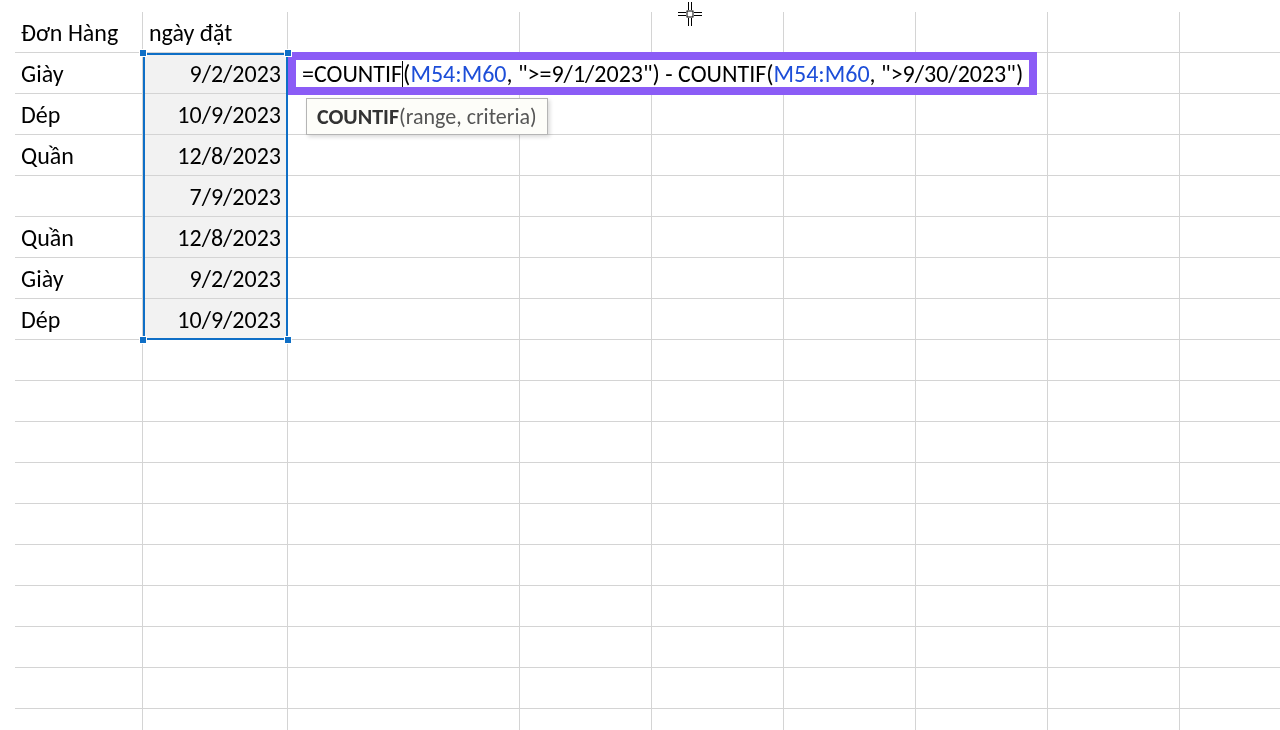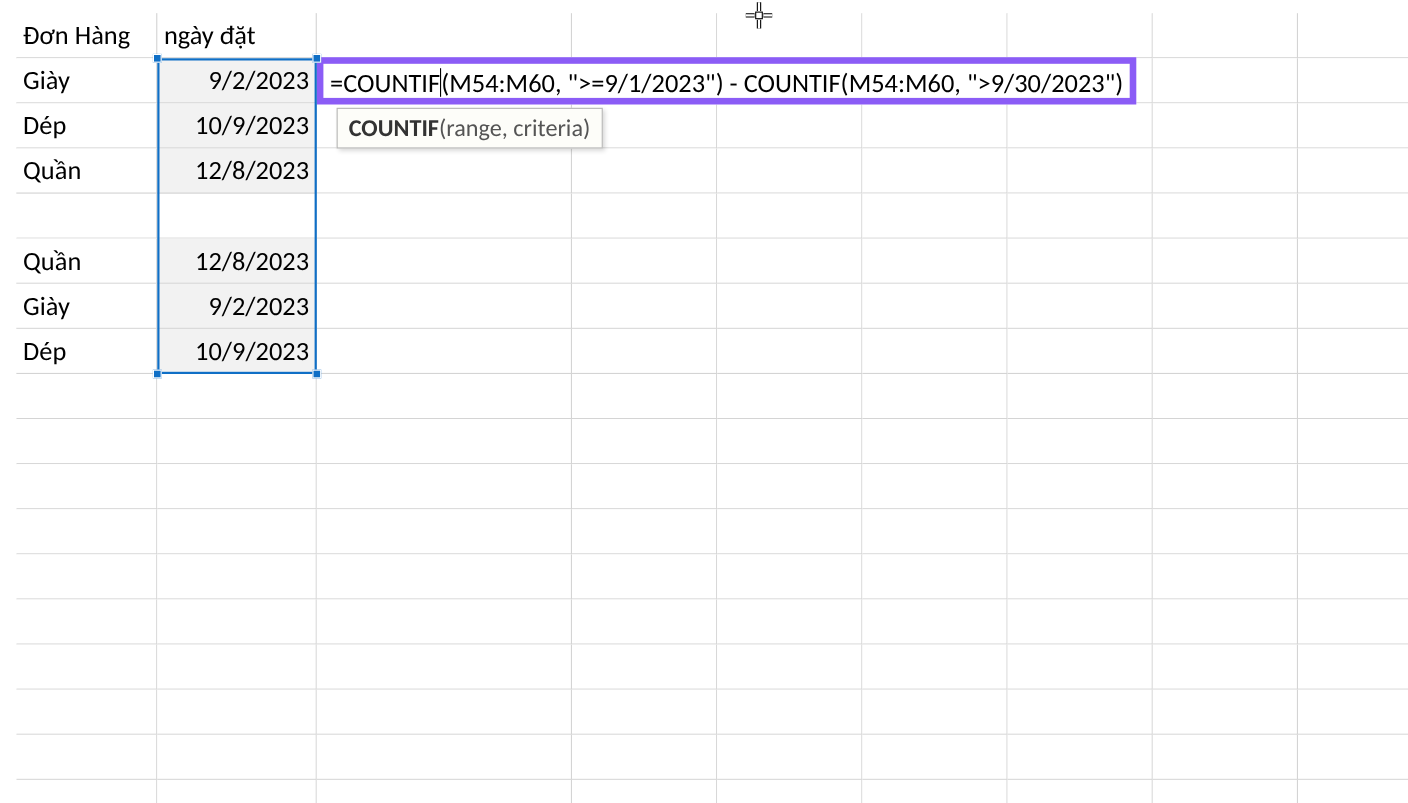--- a/index.html
+++ b/index.html
@@ -44,31 +44,31 @@
     position: absolute;
     width: 8px;
     height: 8px;
     background: #0f6fc6;
     border: 1px solid #fff;
     z-index: 6;
   }
   
   .formula-cell {
     position: absolute;
-    border: 6px solid #8b5cf6;
+    border: 8px solid #8b5cf6;
     background: #fff;
     z-index: 4;
     display: flex;
-    align-items: flex-start;
+    align-items: center;
     padding: 4px 6px;
     font-size: 24px;
     white-space: nowrap;
   }
   .formula-cell .tok-func { color: #000; }
-  .formula-cell .tok-ref { color: #000000; }
+  .formula-cell .tok-ref { color: #1d4ed8; }
   .formula-cell .tok-plain { color: #000; }
   .cursor {
     display: inline-block;
     width: 1px;
     height: 26px;
     background: #000;
     vertical-align: middle;
     margin: 0 0px;
   }
   
@@ -258,20 +258,21 @@
     <div class="cell" style="left: 1048px; top: 709px; width: 132px; height: 41px;"></div>
     <div class="cell" style="left: 1180px; top: 709px; width: 132px; height: 41px;"></div>
     <div class="cell header" style="left: 143px; top: 12px; width: 145px; height: 41px;">ngày đặt</div>
     <div class="cell header" style="left: 15px; top: 12px; width: 128px; height: 41px;">Đơn Hàng</div>
     <div class="cell" style="left: 15px; top: 53px; width: 128px; height: 41px;">Giày</div>
     <div class="cell right selected-range" style="left: 143px; top: 53px; width: 145px; height: 41px;">9/2/2023</div>
     <div class="cell" style="left: 15px; top: 94px; width: 128px; height: 41px;">Dép</div>
     <div class="cell right selected-range" style="left: 143px; top: 94px; width: 145px; height: 41px;">10/9/2023</div>
     <div class="cell" style="left: 15px; top: 135px; width: 128px; height: 41px;">Quần</div>
     <div class="cell right selected-range" style="left: 143px; top: 135px; width: 145px; height: 41px;">12/8/2023</div>
+    <div class="cell right selected-range" style="left: 143px; top: 176px; width: 145px; height: 41px;">7/9/2023</div>
     <div class="cell" style="left: 15px; top: 217px; width: 128px; height: 41px;">Quần</div>
     <div class="cell right selected-range" style="left: 143px; top: 217px; width: 145px; height: 41px;">12/8/2023</div>
     <div class="cell" style="left: 15px; top: 258px; width: 128px; height: 41px;">Giày</div>
     <div class="cell right selected-range" style="left: 143px; top: 258px; width: 145px; height: 41px;">9/2/2023</div>
     <div class="cell" style="left: 15px; top: 299px; width: 128px; height: 41px;">Dép</div>
     <div class="cell right selected-range" style="left: 143px; top: 299px; width: 145px; height: 41px;">10/9/2023</div>
   </div>
 
 <div class="range-border" id="rangeBorder" style="left: 143px; top: 53px; width: 145px; height: 287px;"></div>
 <div class="range-handle" id="rh1" style="left: 139px; top: 49px;"></div>

